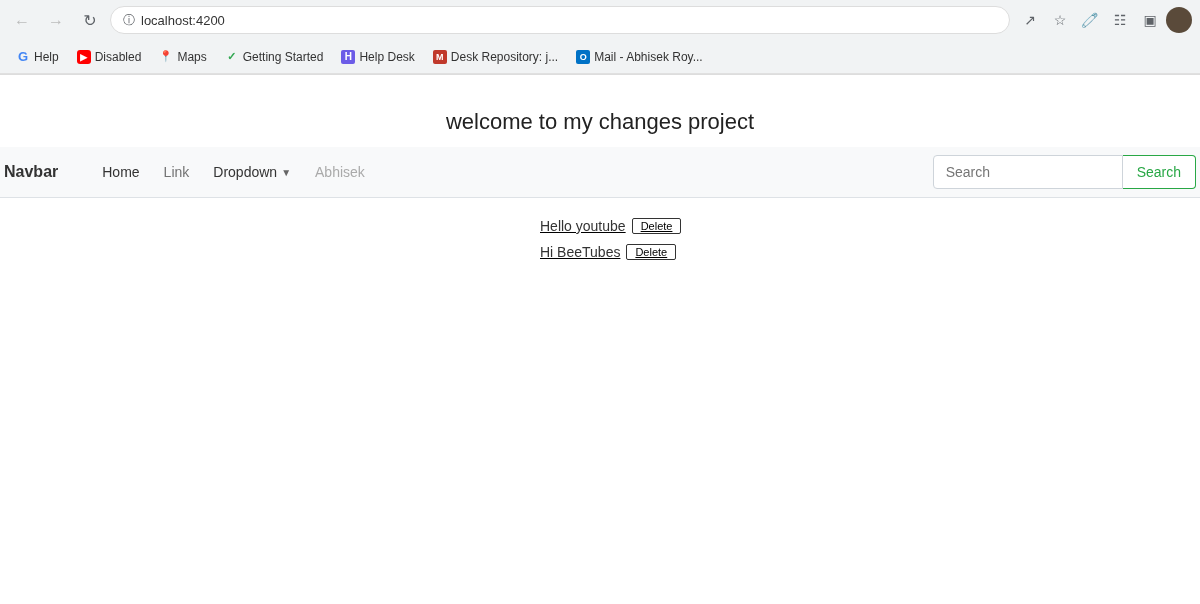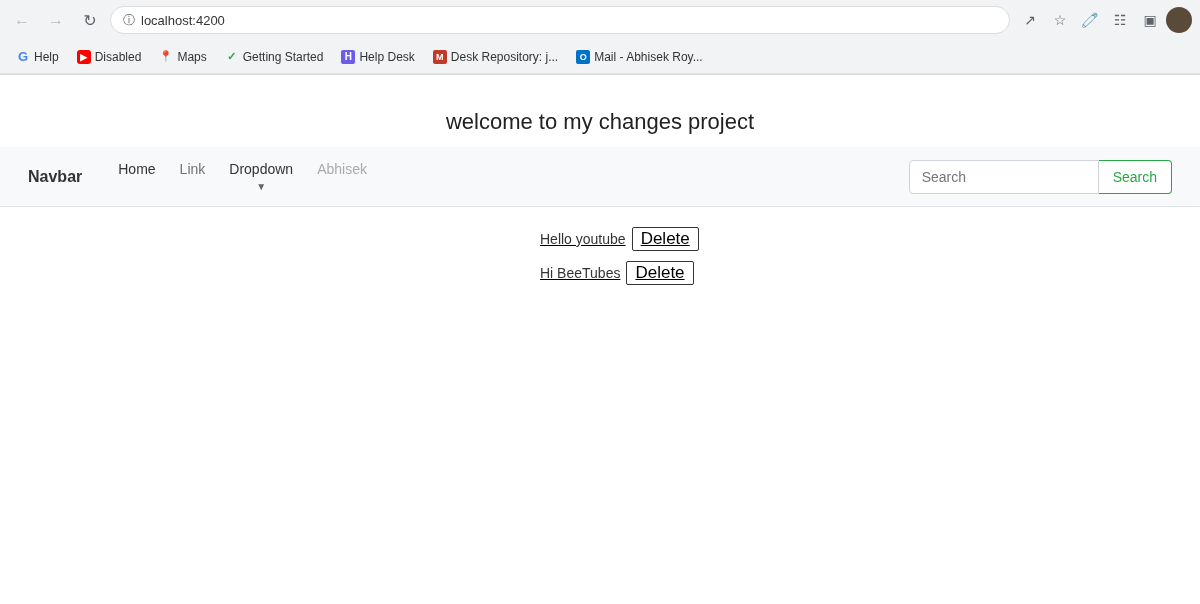--- a/index.html
+++ b/index.html
@@ -104,55 +104,54 @@
       padding: 34px 0 12px;
       font-size: 22px;
       font-weight: normal;
       color: #222;
     }
 
     
     .app-navbar {
       display: flex;
       align-items: center;
-      padding: 8px 28px;
+      padding: 8px 4px;
       background: #f8f9fa;
       border-bottom: 1px solid #dee2e6;
-      gap: 8px;
+      gap: 16px;
     }
     .navbar-brand {
       font-weight: bold;
       font-size: 16px;
       margin-right: 16px;
       color: #333;
     }
     .navbar-links {
       display: flex;
-      align-items: flex-start;
+      align-items: flex-end;
       gap: 0;
       flex: 1;
     }
     .nav-link {
       padding: 6px 12px;
       font-size: 14px;
       color: #737373;
       cursor: pointer;
       text-decoration: none;
     }
     .nav-link.active { color: #333; }
     .nav-link.disabled { color: #aaa; cursor: default; }
     .nav-dropdown {
       display: flex;
       align-items: center;
       gap: 4px;
       padding: 6px 12px;
       cursor: pointer;
       color: #333;
       font-size: 14px;
-      flex-direction: column;
     }
     .dropdown-arrow { font-size: 10px; color: #666; }
     .navbar-search {
       display: flex;
       align-items: center;
       gap: 0;
       margin-left: auto;
     }
     .search-input {
       border: 1px solid #ced4da;
@@ -197,21 +196,21 @@
       font-size: 14px;
       text-decoration: underline;
     }
     .todo-text {
       color: #333;
     }
     .delete-btn {
       border: 1px solid #333;
       background: #fff;
       padding: 1px 8px;
-      font-size: 17px;
+      font-size: 11px;
       cursor: pointer;
       border-radius: 2px;
     }
   </style>
 </head>
 <body>
 
 <div class="browser-chrome">
   <div class="browser-toolbar">
     <button class="nav-btn disabled" title="Back">←</button>

